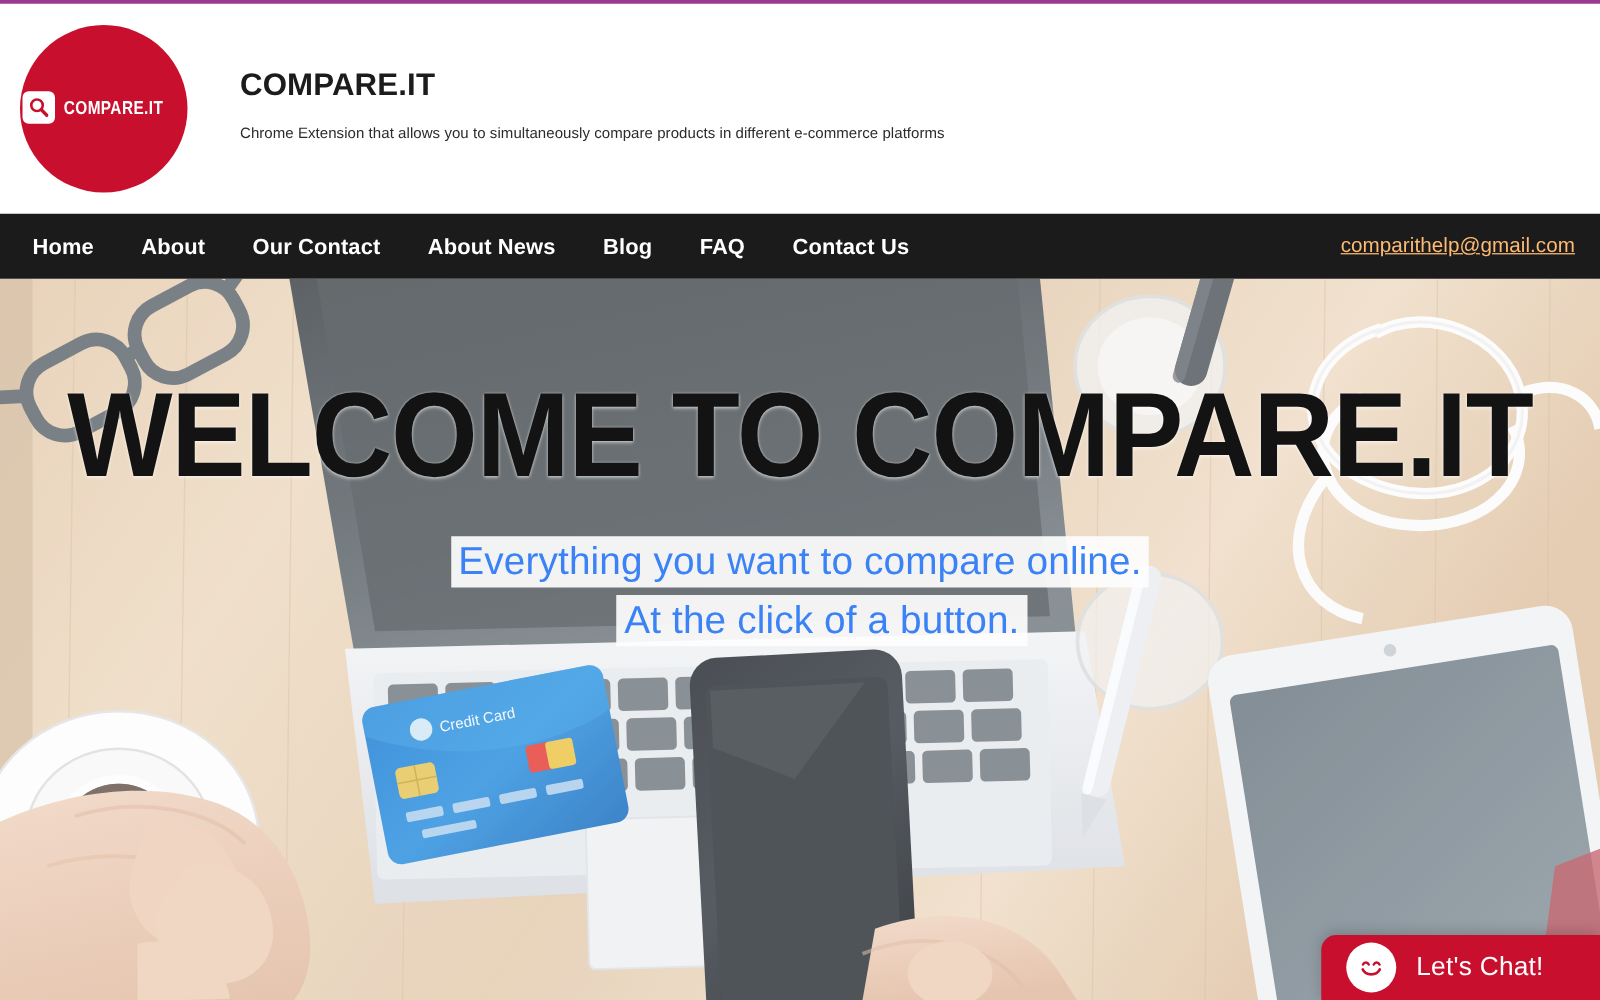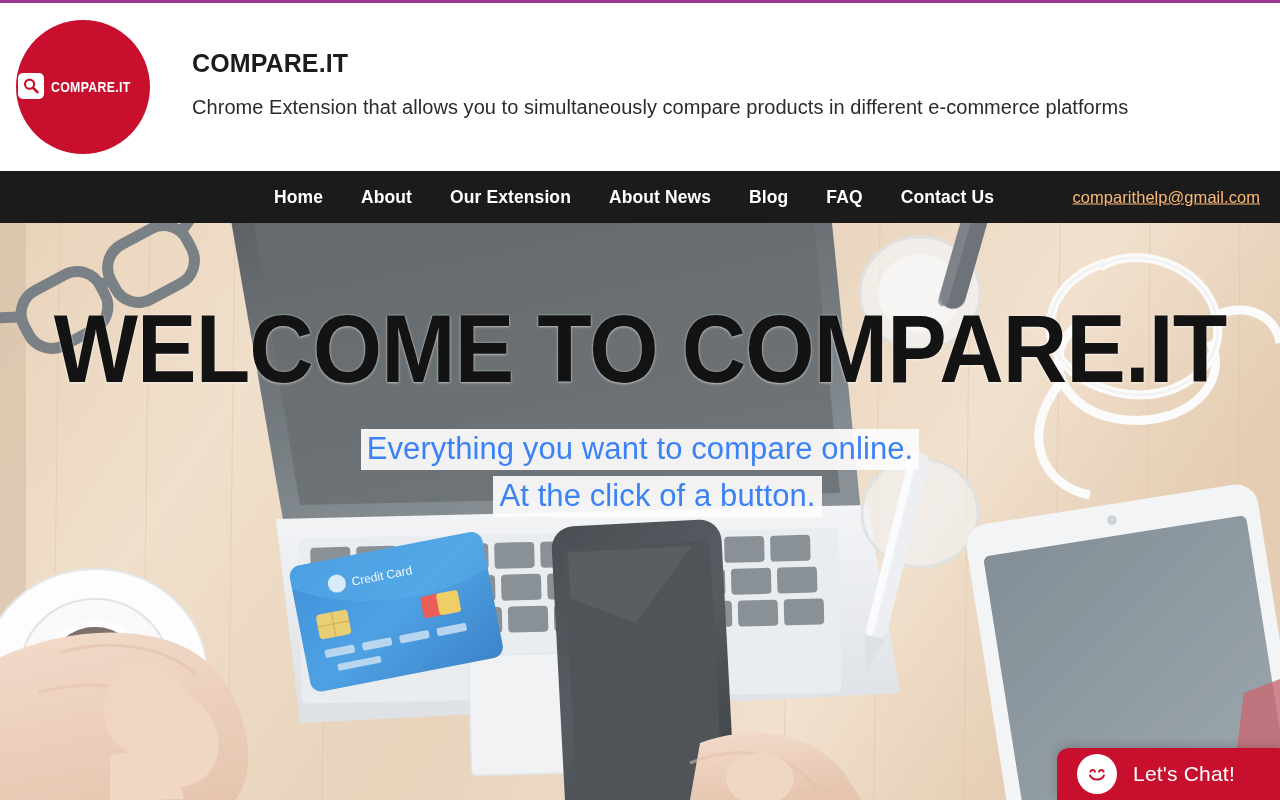--- a/index.html
+++ b/index.html
@@ -95,38 +95,37 @@
   .site-title {
     font-size: 25px;
     font-weight: 700;
     color: #1c1c1c;
     letter-spacing: 0.1px;
     line-height: 1.2;
     margin-bottom: 16px;
   }
 
   .site-tagline {
-    font-size: 20px;
+    font-size: 12px;
     font-weight: 400;
     color: #2b2b2b;
     line-height: 1.3;
     letter-spacing: 0.05px;
   }
 
   
   .nav-bar {
     position: absolute;
     top: 171px; left: 0;
     width: 1280px;
     height: 52px;
     background: #1b1b1b;
     display: flex;
     align-items: center;
     z-index: 30;
-    justify-content: center;
   }
 
   .nav-links {
     display: flex;
     align-items: center;
     list-style: none;
     margin-left: 26px;
   }
 
   .nav-link {
@@ -294,21 +293,21 @@
 
   <nav class="nav-bar">
     <ul class="nav-links">
       <li>
           <a class="nav-link">Home</a>
         </li>
       <li>
           <a class="nav-link">About</a>
         </li>
       <li>
-          <a class="nav-link">Our Extension</a>
+          <a class="nav-link">Our Contact</a>
         </li>
       <li>
           <a class="nav-link">About News</a>
         </li>
       <li>
           <a class="nav-link">Blog</a>
         </li>
       <li>
           <a class="nav-link">FAQ</a>
         </li>

